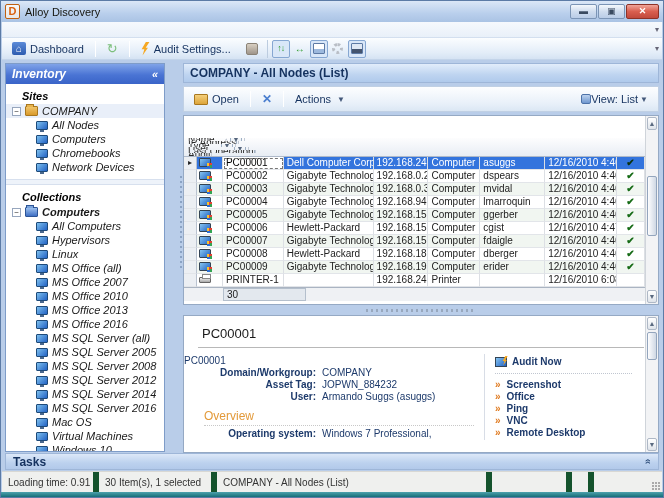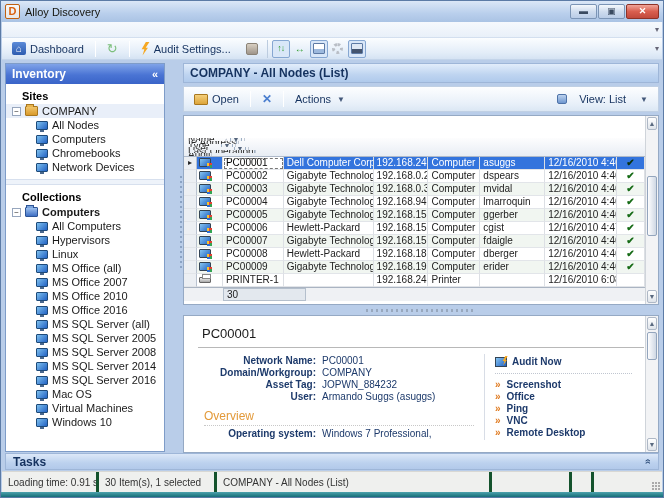--- a/index.html
+++ b/index.html
@@ -31,21 +31,21 @@
   .tgroup { display:flex; gap:1px; border-left:1px solid #bcccdf; padding-left:4px; }
   .togbtn { width:18px; height:18px; border:1px solid transparent; border-radius:2px; display:flex; align-items:center; justify-content:center; }
   .togbtn.pressed { background:#d9e7f8; border-color:#86a7d2; }
   .ic-varrows { color:#2f9e2f; font-size:9px; line-height:9px; letter-spacing:-1px; }
   .ic-harrow { color:#2f9e2f; font-size:10px; }
   .ic-splitpane { width:12px; height:11px; border:1px solid #5d7aa4; background:linear-gradient(#fff 55%,#9db9dd 55%); border-radius:1px; }
   .ic-gear { width:11px; height:11px; border:3px dotted #b9bec6; border-radius:50%; }
   .ic-panebottom { width:12px; height:11px; border:1px solid #5d7aa4; background:linear-gradient(#dfe8f4 55%,#44546e 55%); border-radius:1px; }
 
   
-  .sidebar { position:absolute; top:62px; left:4px; width:160px; bottom:45px; border:1px solid #7e9cc8; background:#fff; }
+  .sidebar { position:absolute; top:62px; left:4px; width:160px; bottom:45px; border:1px solid #7e9cc8; background:#fff;font-style:italic; }
   .sb-header { height:20px; background:linear-gradient(#7fa3e8,#4a74d4 55%,#3a64c8); color:#fff; font-weight:bold; font-size:12px; display:flex; align-items:center; padding:0 6px; }
   .sb-collapse { margin-left:auto; font-size:11px; font-weight:bold; }
   .sb-body { position:absolute; top:20px; bottom:0; left:0; right:0; overflow:hidden; background:#fff; font-size:11px;border-radius:16px; }
   .sb-section-h { font-weight:bold; margin:6px 0 2px 16px; color:#000; }
   .tree-root { display:flex; align-items:center; gap:4px; padding:1px 0 1px 6px; }
   .tree-root.hl { background:#e9eff9; }
   .expander { width:9px; height:9px; border:1px solid #97a6bd; background:#fff; font-size:8px; line-height:7px; text-align:center; color:#333; flex:0 0 9px; }
   .tree-item { display:flex; align-items:center; gap:4px; padding:1px 0 1px 30px; white-space:nowrap; }
   .tree-item.lvl1 { padding-left:30px; }
   .sb-divider { border-top:1px solid #d7e0ee; margin:5px 0 0 0; background:#eef3fa; height:6px; border-bottom:1px solid #d7e0ee; }
@@ -60,21 +60,21 @@
   
   .vsplit { position:absolute; left:178px; top:175px; width:4px; height:95px; background:repeating-linear-gradient(#8ba3c4 0 2px,transparent 2px 5px) center/2px 100% no-repeat; }
 
   
   .main { position:absolute; top:62px; left:182px; right:4px; bottom:45px; }
   .main-header { height:20px; background:linear-gradient(#e2edfb,#bed4f0 60%,#b0caec); border:1px solid #9eb6d8; display:flex; align-items:center; padding:0 6px; font-weight:bold; font-size:12px; color:#15325f; }
   .main-toolbar { margin-top:3px; height:26px; background:linear-gradient(#fdfeff,#e8f0f9 70%,#dbe7f4); border:1px solid #c0d0e4; display:flex; align-items:center; padding:0 4px; gap:3px; font-size:11px; color:#15325f; }
   .ic-openfolder { width:14px; height:11px; background:linear-gradient(#f4cf7c,#dda53a); border:1px solid #a8771f; border-radius:1px; position:relative; }
   .ic-x { color:#4a7ecf; font-weight:bold; font-size:12px; }
   .caret { font-size:8px; color:#44597a; margin-left:2px; }
-  .view-btn { margin-left:auto; display:flex; align-items:center; gap:12px; padding:2px 5px; }
+  .view-btn { margin-left:auto; display:flex; align-items:center; gap:0; padding:2px 5px; }
   .ic-viewlist { width:10px; height:10px; background:linear-gradient(#bcd2ee,#6f97cf); border:1px solid #4d72a8; border-radius:2px; }
 
   
   .grid { position:relative; margin-top:3px; height:190px; border:1px solid #95a9c4; background:#fff; overflow:hidden; }
   .groupband { position:absolute; top:0; left:0; right:13px; height:22px; background:#9b9b9b; color:#f4f4f4; font-size:10px; display:flex; align-items:center; padding-left:8px; }
   .hrow { position:absolute; top:22px; left:0; right:13px; height:19px; display:flex; background:linear-gradient(#fdfdfe,#e8edf4); border-bottom:1px solid #aeb9c9;flex-direction:column; }
   .hcell { position:relative; border-right:1px solid #c2cad6; display:flex; align-items:center; padding:0 2px 0 4px; font-size:10px; color:#2a2a2a; overflow:hidden; white-space:nowrap; }
   .sort-asc { color:#8a97a8; font-size:7px; margin-left:auto; }
   .fbtn { width:12px; height:12px; border:1px solid #9fb0c4; background:linear-gradient(#fff,#dfe6ef); font-size:7px; color:#55657c; text-align:center; line-height:10px; margin-left:2px; flex:0 0 12px; }
   .hcell .fbtn { margin-left:auto; }
@@ -127,21 +127,21 @@
   .dlink { display:flex; align-items:center; gap:6px; margin:1px 0; font-weight:bold; color:#1d3a6b; font-size:10px; }
   .chev { color:#e07b20; font-weight:bold; font-size:10px; }
   .detail .thumb { top:16px; height:28px; }
 
   
   .tasksbar { position:absolute; left:4px; right:4px; bottom:27px; height:17px; background:linear-gradient(#dce8f8,#bcd1ee 60%,#b2c9ea); border:1px solid #9eb6d8; display:flex; align-items:center; padding:0 7px; font-weight:bold; font-size:12px; color:#15325f; }
   .tasks-collapse { margin-left:auto; transform:rotate(-90deg); font-size:10px; color:#2a4a78; }
 
   
   .statusbar { position:absolute; left:1px; right:1px; bottom:5px; height:21px; background:#eff0ee; border-top:1px solid #d8d8d4; display:flex; font-size:10px; color:#333; }
-  .spanel { border-right:3px solid #14532d; display:flex; align-items:center; padding:0 6px; overflow:hidden; white-space:nowrap; }
+  .spanel { border-right:6px solid #14532d; display:flex; align-items:center; padding:0 6px; overflow:hidden; white-space:nowrap; }
   .sp1{width:97px;} .sp2{width:118px;} .sp3{width:275px;} .sp4{width:80px;} .sp5{width:22px;} .sp6{flex:1; border-right:none; position:relative;}
   .grip { position:absolute; right:2px; bottom:2px; width:9px; height:9px; background:radial-gradient(circle at 2px 2px,#aaa 1px,transparent 1px); background-size:3px 3px; }
   .frame-bottom { position:absolute; left:0; right:0; bottom:0; height:5px; background:linear-gradient(#4da2ad,#156e78); }
 </style>
 </head>
 <body>
 
 <div id="window">
 
   <div class="titlebar">
@@ -257,33 +257,41 @@
           <div class="tree-item lvl1">
           <span class="mon"></span>
           <span>MS Office 2007</span>
         </div>
           <div class="tree-item lvl1">
           <span class="mon"></span>
           <span>MS Office 2010</span>
         </div>
           <div class="tree-item lvl1">
           <span class="mon"></span>
+          <span>MS Office 2013</span>
+        </div>
+          <div class="tree-item lvl1">
+          <span class="mon"></span>
           <span>MS Office 2016</span>
         </div>
           <div class="tree-item lvl1">
           <span class="mon"></span>
           <span>MS SQL Server (all)</span>
         </div>
           <div class="tree-item lvl1">
           <span class="mon"></span>
           <span>MS SQL Server 2005</span>
         </div>
           <div class="tree-item lvl1">
           <span class="mon"></span>
           <span>MS SQL Server 2008</span>
+        </div>
+          <div class="tree-item lvl1">
+          <span class="mon"></span>
+          <span>MS SQL Server 2012</span>
         </div>
           <div class="tree-item lvl1">
           <span class="mon"></span>
           <span>MS SQL Server 2014</span>
         </div>
           <div class="tree-item lvl1">
           <span class="mon"></span>
           <span>MS SQL Server 2016</span>
         </div>
           <div class="tree-item lvl1">
@@ -486,21 +494,20 @@
     <div class="hsplit"></div>
 
     <div class="detail">
       <div class="d-title">PC00001</div>
       <hr class="d-rule">
       <div class="d-cols">
         <div class="d-left">
           <div>
 
           <div class="frow">
-              <span class="flabel">Network Name:</span>
               <span class="fvalue">PC00001</span>
             </div>
               <div class="frow">
               <span class="flabel">Domain/Workgroup:</span>
               <span class="fvalue">COMPANY</span>
             </div>
               <div class="frow">
               <span class="flabel">Asset Tag:</span>
               <span class="fvalue">JOPWN_884232</span>
             </div>

